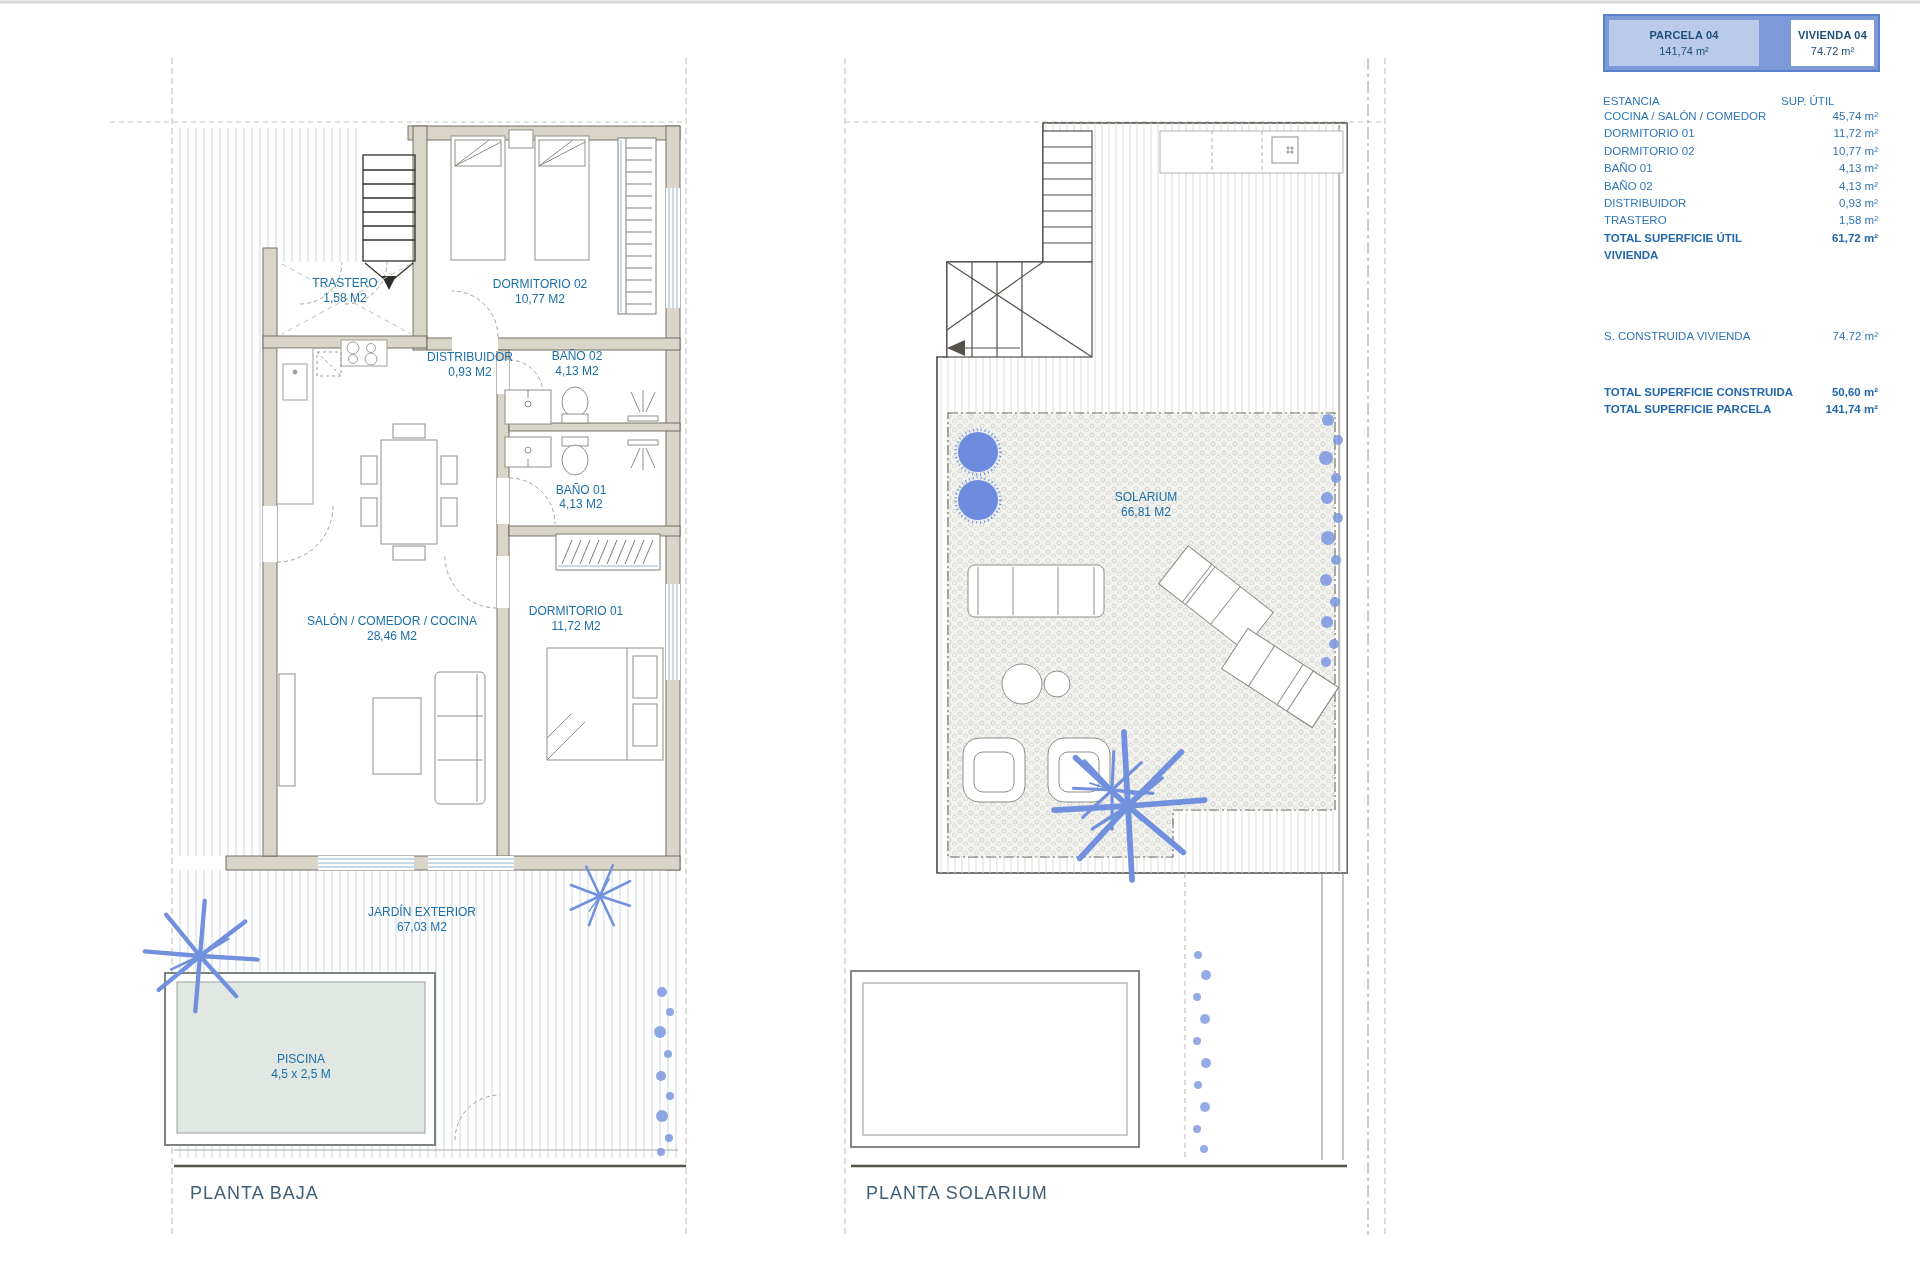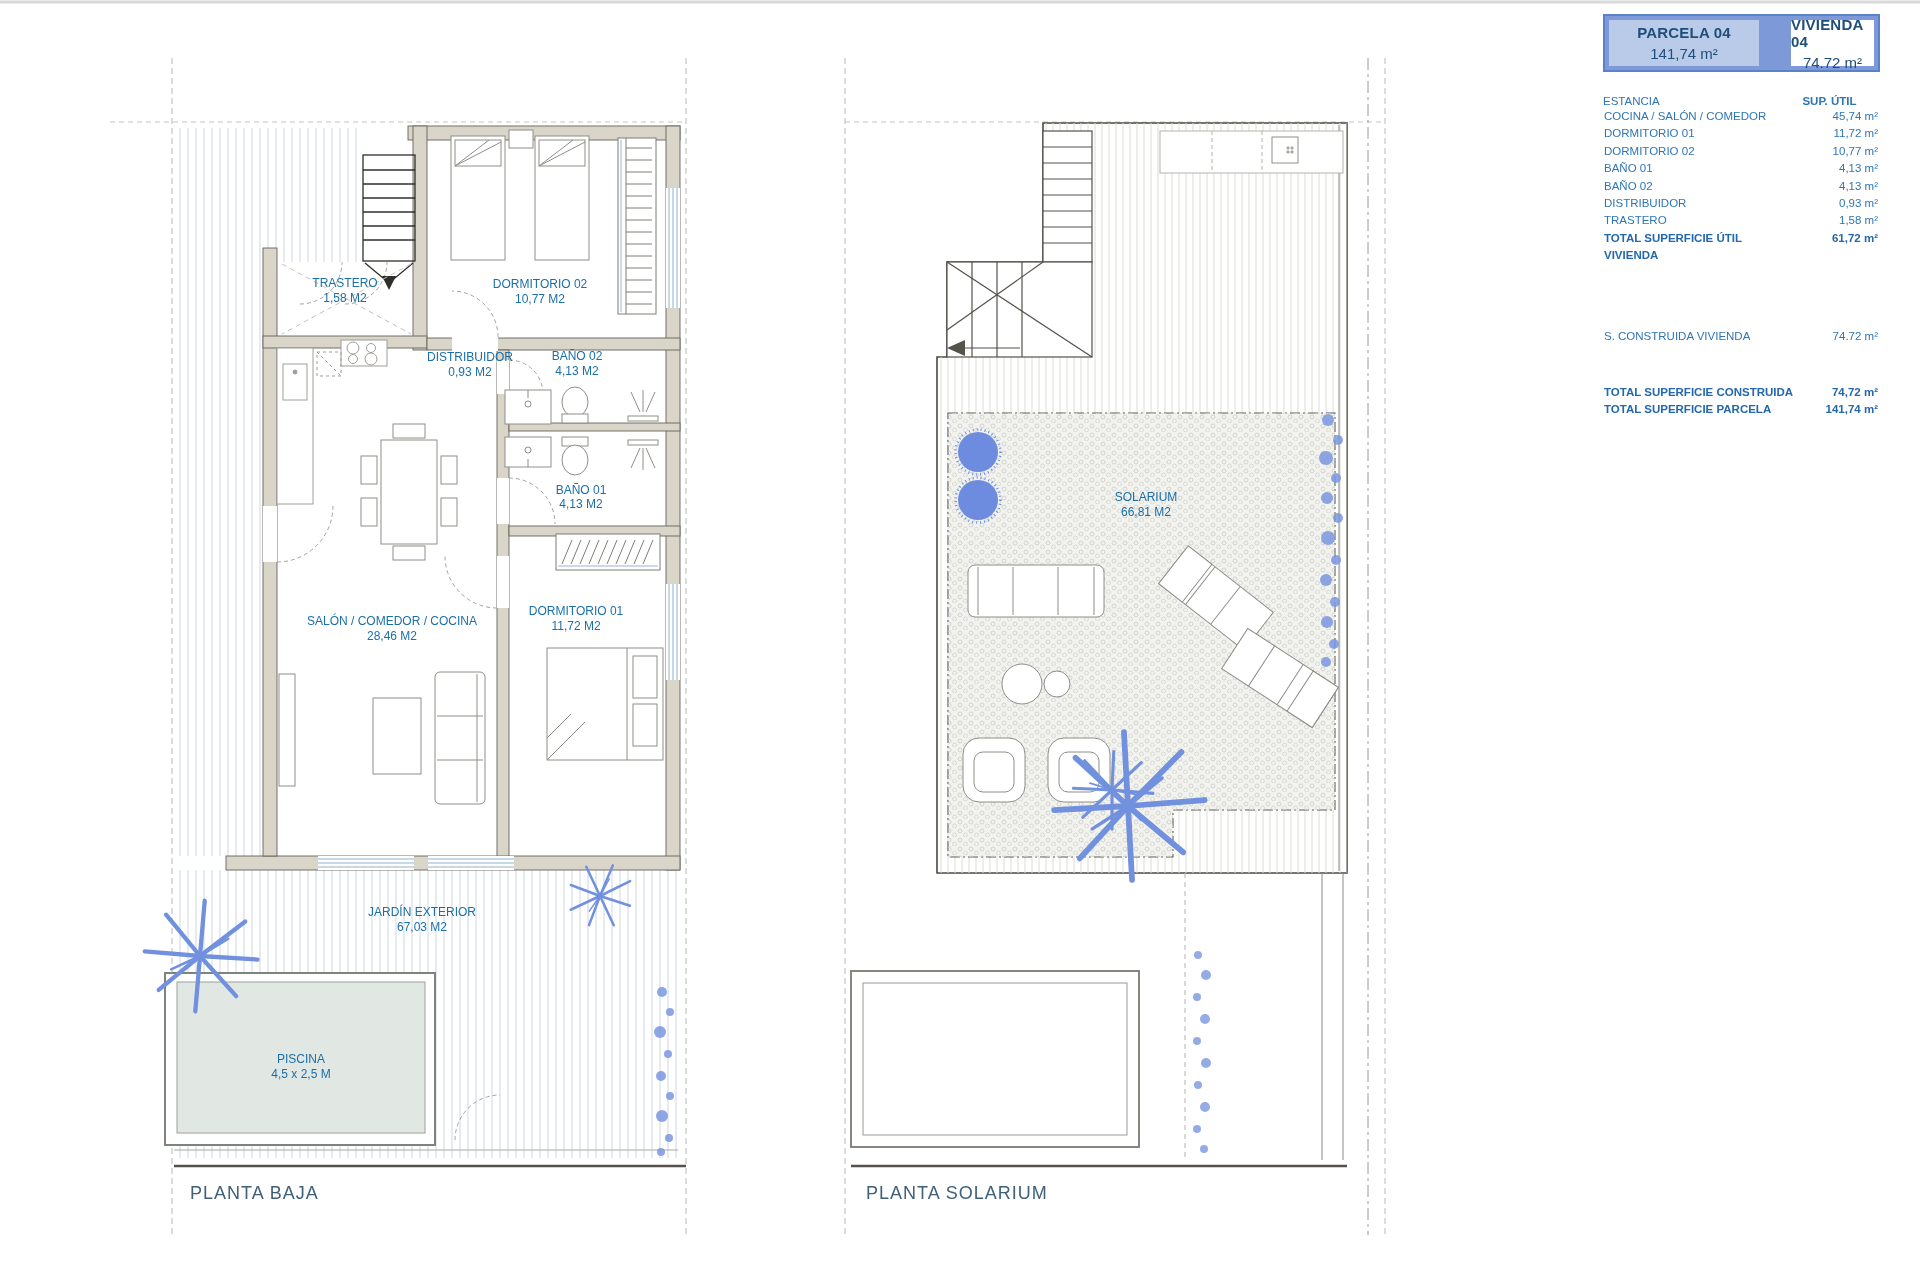--- a/index.html
+++ b/index.html
@@ -6,28 +6,28 @@
   body{width:1920px;height:1280px;position:relative;overflow:hidden;
        font-family:"Liberation Sans",sans-serif;}
   .stage{position:absolute;inset:0;}
   svg.plan{position:absolute;left:0;top:0;}
 
   
   .panel{position:absolute;left:1603px;top:14px;width:277px;color:#2e75b6;}
   .hdr-box{box-sizing:border-box;height:58px;background:#7e99d8;border:2px solid #5b80cc;
            display:flex;align-items:stretch;padding:4px;}
   .hdr-cell{display:flex;flex-direction:column;justify-content:center;align-items:center;
-            gap:4px;font-size:15px;color:#1f4e79;}
+            gap:4px;font-size:11px;color:#1f4e79;}
   .hdr-cell .t{font-weight:bold;letter-spacing:.2px;}
   .hdr-left{background:#b9cbe9;width:150px;}
   .hdr-right{background:#ffffff;flex:1;}
   .hdr-spacer{width:32px;}
   .cols{display:flex;font-size:11.5px;margin-top:22px;line-height:14px;color:#2e75b6;}
   .cols .c1{width:178px;}
-  .cols .c2{flex:1;text-align:center;padding-right:2px;font-weight:bold;}
+  .cols .c2{flex:1;text-align:left;padding-right:2px;}
   .srow{display:flex;justify-content:space-between;font-size:11.5px;line-height:17.4px;
         color:#2e75b6;padding:0 2px 0 1px;}
   .srow .v{text-align:right;white-space:nowrap;}
   .srow.total{font-weight:bold;color:#2368ac;gap:35px;}
   .gap-a{height:63px;} .gap-b{height:39px;}
 </style>
 </head>
 <body>
 
 <div class="stage">
@@ -483,21 +483,21 @@
 
   <div class="srow">
     <span>S. CONSTRUIDA VIVIENDA</span>
     <span class="v">74.72 m²</span>
   </div>
 
   <div class="gap-b"></div>
 
   <div class="srow total">
     <span>TOTAL SUPERFICIE CONSTRUIDA</span>
-    <span class="v">74,72 m²</span>
+    <span class="v">50,60 m²</span>
   </div>
   <div class="srow total">
     <span>TOTAL SUPERFICIE PARCELA</span>
     <span class="v">141,74 m²</span>
   </div>
 </div>
 
 </div>
 
 </body></html>

